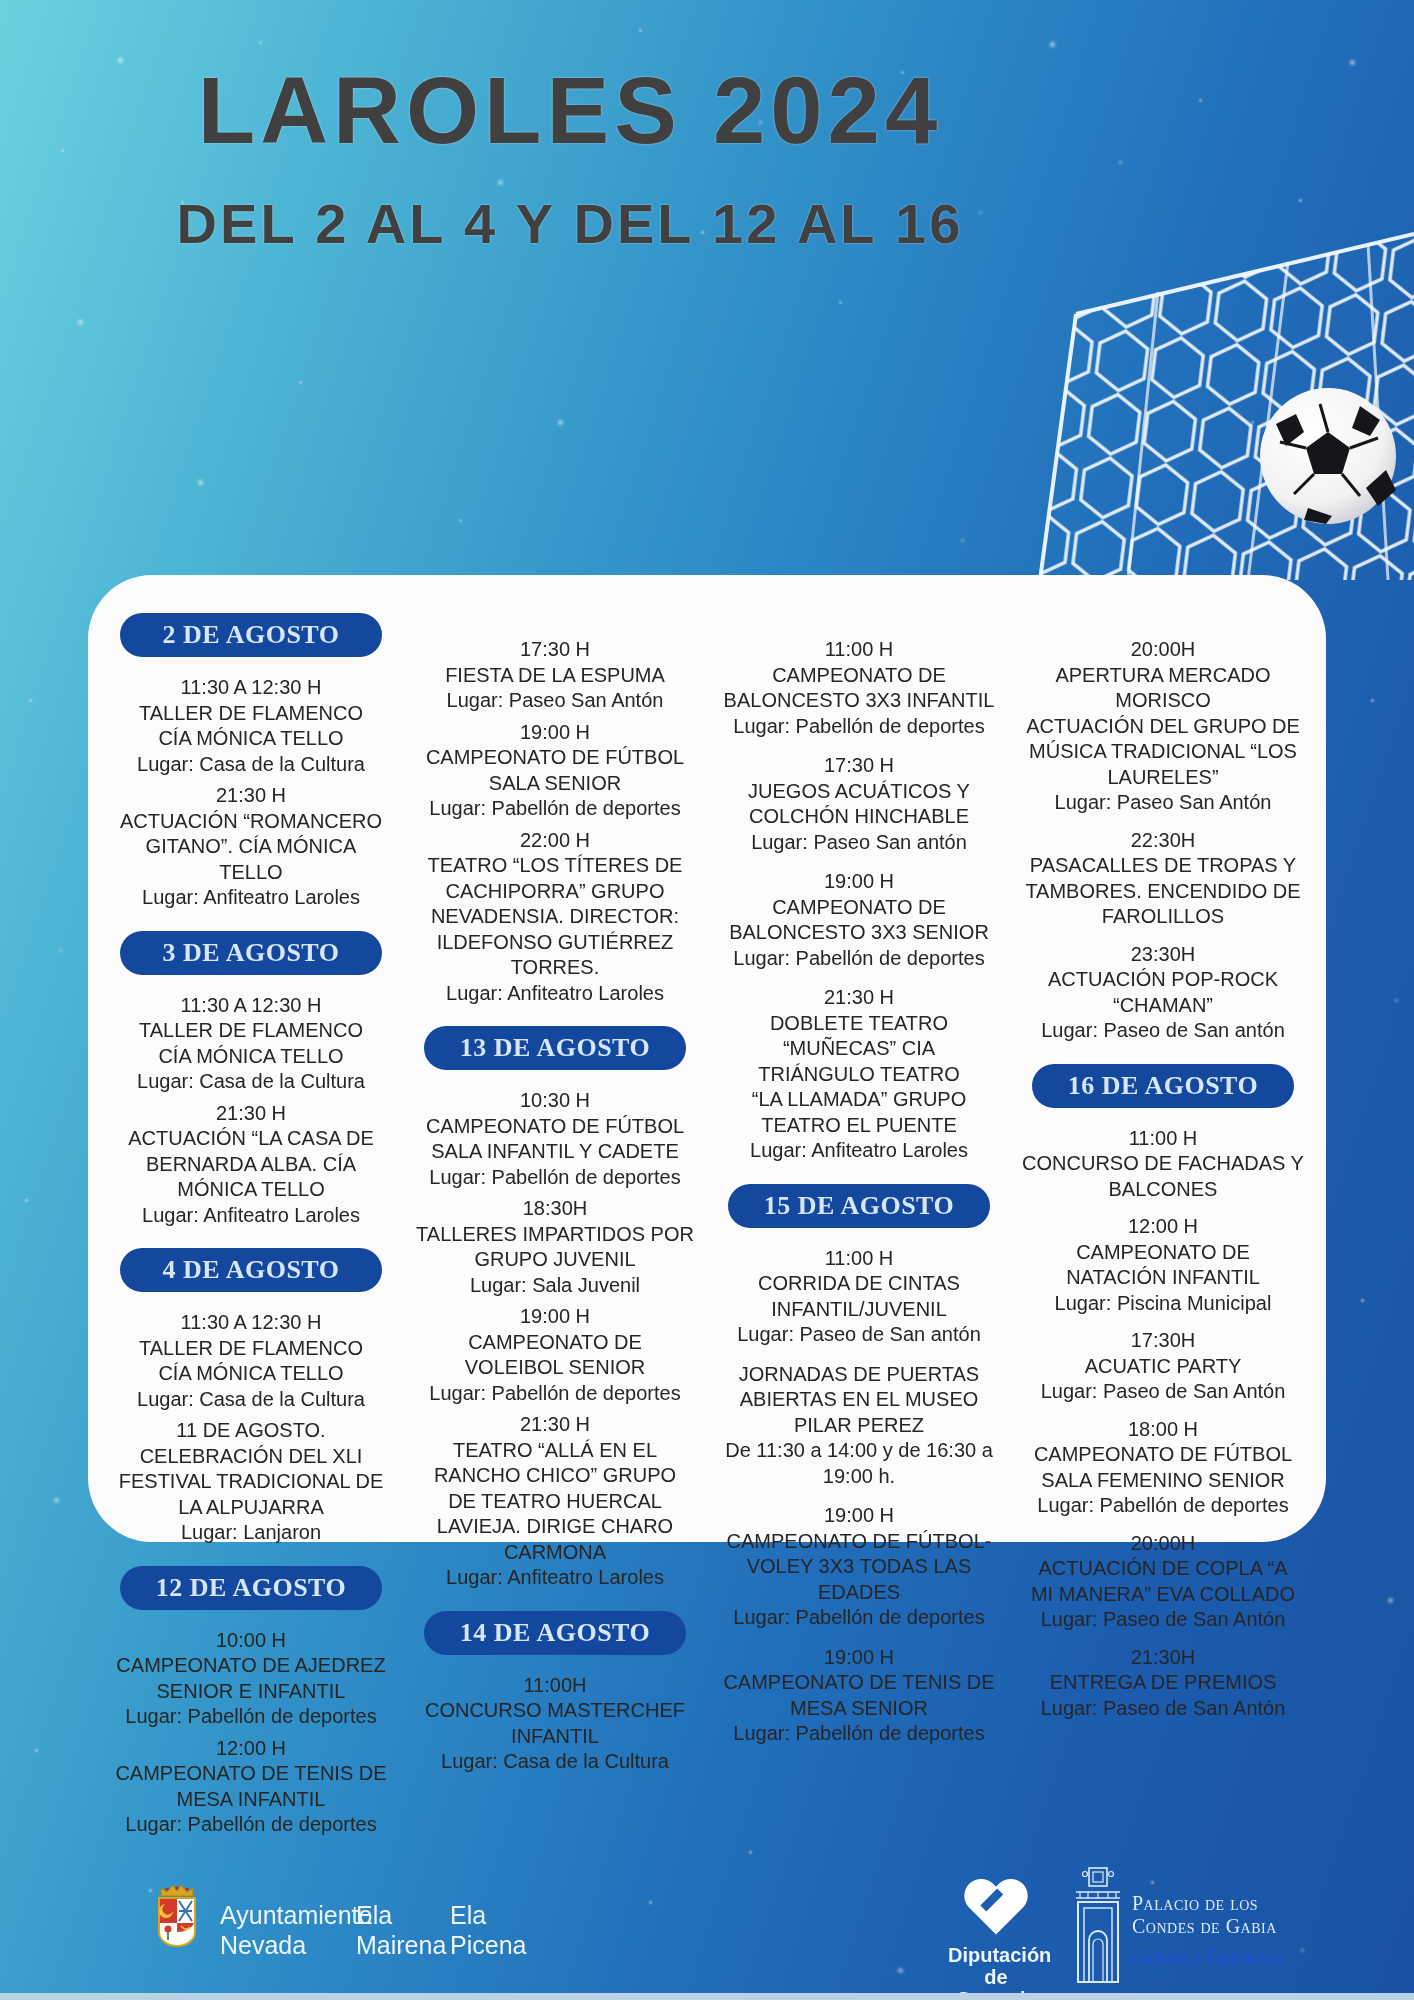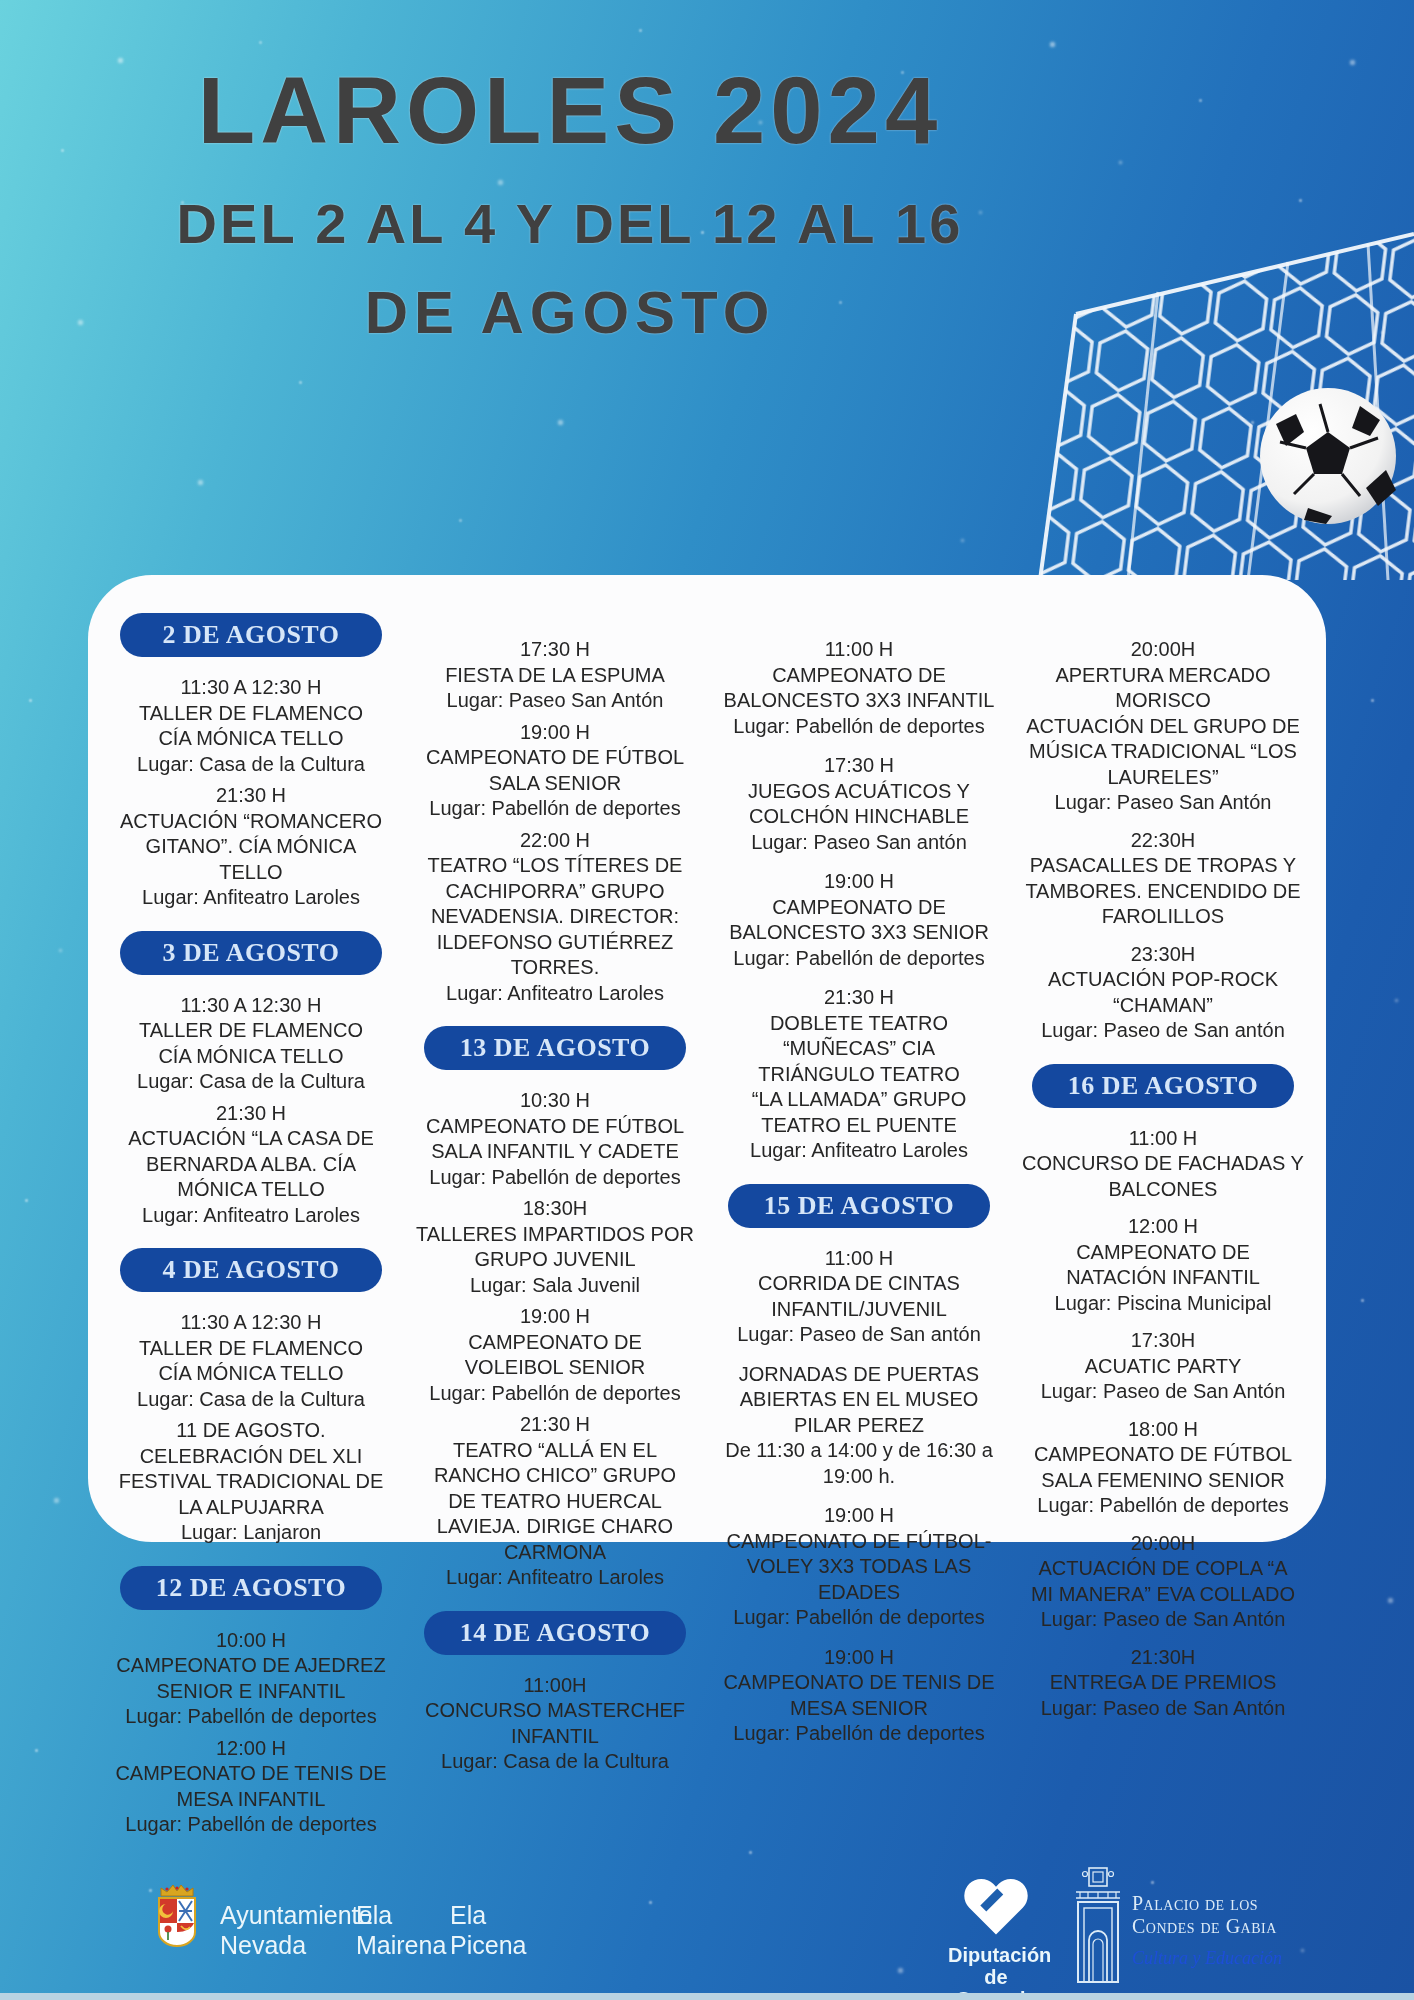--- a/index.html
+++ b/index.html
@@ -83,21 +83,20 @@
 </style>
 </head>
 <body>
 
 <div class="poster">
   <div class="speckles"></div>
 
   <div class="title-wrap">
     <div class="title-line1">LAROLES 2024</div>
     <div class="title-line2">DEL 2 AL 4 Y DEL 12 AL 16</div>
-    <div class="title-line3">DE AGOSTO</div>
   </div>
 
   <svg class="net" viewBox="0 0 586 352">
     <defs>
       <pattern id="hexnet" width="56" height="64" patternUnits="userSpaceOnUse" patternTransform="rotate(7)">
         <path d="M28 2 L52 17 L52 47 L28 62 L4 47 L4 17 Z" fill="none" stroke="#f3f8fc" stroke-width="3.4" opacity="0.9"></path>
       </pattern>
     </defs>
     <polygon points="248,86 586,6 586,352 212,352" fill="url(#hexnet)"></polygon>
     <path d="M248 86 L586 6" stroke="#f3f8fc" stroke-width="4" opacity="0.95" fill="none"></path>

